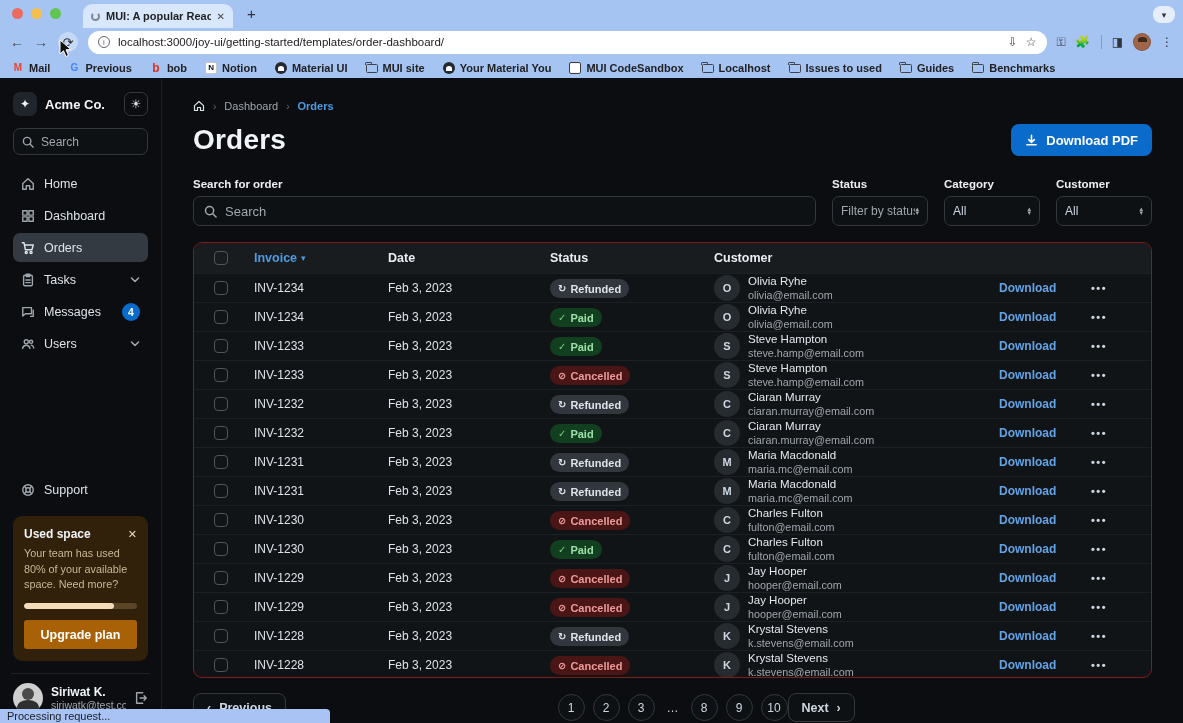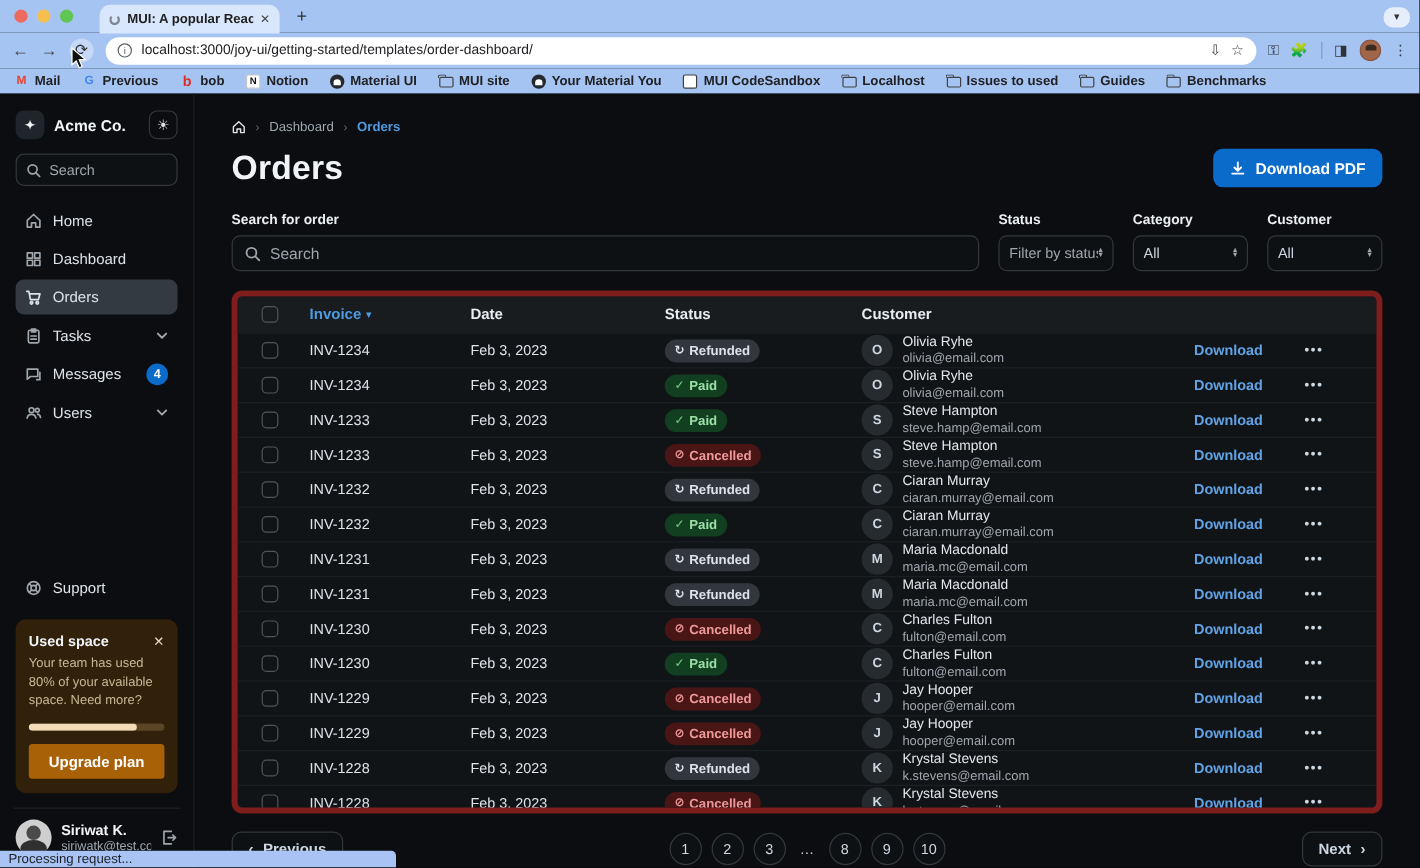--- a/index.html
+++ b/index.html
@@ -112,21 +112,21 @@
   .f-label { font-size:11.5px; font-weight:700; color:#ebeef2; }
   .f-search { flex:1; }
   .f-input { height:30px; border:1px solid #32383e; border-radius:7px; background:#0e1114;
     display:flex; align-items:center; gap:8px; padding:0 10px; color:#9fa6ad; font-size:13px; }
   .f-select { width:96px; height:30px; border:1px solid #32383e; border-radius:7px; background:#0e1114;
     display:flex; align-items:center; padding:0 8px; font-size:12px; color:#cdd7e1; }
   .f-select.dim { color:#9fa6ad; }
   .f-select .val { flex:1; white-space:nowrap; overflow:hidden; }
   .updown { display:flex; flex-direction:column; line-height:.55; font-size:7px; color:#9fa6ad; }
 
-  .table-card { margin-top:16px; border:5px solid #7f1d1d; border-radius:9px; background:#111417;
+  .table-card { margin-top:16px; border:1px solid #7f1d1d; border-radius:9px; background:#111417;
     overflow:hidden; height:436px; }
   .trow { display:grid; grid-template-columns:60px 134px 162px 164px 1fr 92px 60px;
     align-items:center; height:29px; border-top:1px solid #1b2025; }
   .thead { height:30px; background:#181c1f; border-top:none; font-size:12.5px; font-weight:700; color:#e8edf2; }
   .th-invoice { color:#4f9ae0; display:flex; align-items:center; gap:4px; }
   .sort-ic { font-size:9px; }
   .cb { width:14px; height:14px; border:1.5px solid #4e555c; border-radius:4px; margin-left:20px; }
   .cell-inv, .cell-date { font-size:12px; color:#dde3e9; }
   .chip { display:inline-flex; align-items:center; gap:4px; height:19px; border-radius:10px;
     padding:0 8px; font-size:11px; font-weight:600; width:max-content; }
@@ -137,21 +137,21 @@
   .cust { display:flex; align-items:center; gap:8px; min-width:0; }
   .cust-avatar { width:26px; height:26px; border-radius:50%; background:#262b30; color:#cdd7e1;
     font-size:11px; font-weight:600; display:flex; align-items:center; justify-content:center; flex:none; }
   .cust-name { font-size:11.5px; color:#e3e8ee; line-height:1.25; }
   .cust-email { font-size:10.8px; color:#9fa6ad; line-height:1.2; white-space:nowrap; }
   .dl-link { font-size:12px; font-weight:600; color:#62a3e6; }
   .row-menu { font-size:11px; color:#cdd7e1; letter-spacing:1.5px; font-weight:700; }
 
   .pagination { margin-top:15px; display:flex; align-items:center; }
   .pg-side { flex:1; display:flex; }
-  .pg-side.right { justify-content:flex-end; }
+  .pg-side.right { }
   .pg-btn { height:29px; border:1px solid #32383e; border-radius:8px; display:flex; align-items:center;
     gap:8px; padding:0 13px; font-size:12.5px; font-weight:600; color:#cdd7e1; background:#0e1114; }
   .pg-pages { display:flex; align-items:center; gap:8px; }
   .pg-num.page { width:27px; height:27px; border:1px solid #32383e; border-radius:50%; background:#0e1114;
     display:flex; align-items:center; justify-content:center; font-size:12px; color:#cdd7e1; }
   .pg-num.ellipsis { width:20px; text-align:center; color:#cdd7e1; font-size:12px; }
 
   .status-bubble { position:absolute; left:0; bottom:0; height:14px; min-width:330px; width:330px;
     background:#a9c3f4; color:#1b1f24; font-size:11px; padding:0 7px; display:flex; align-items:center;
     border-top-right-radius:4px; z-index:5; }

